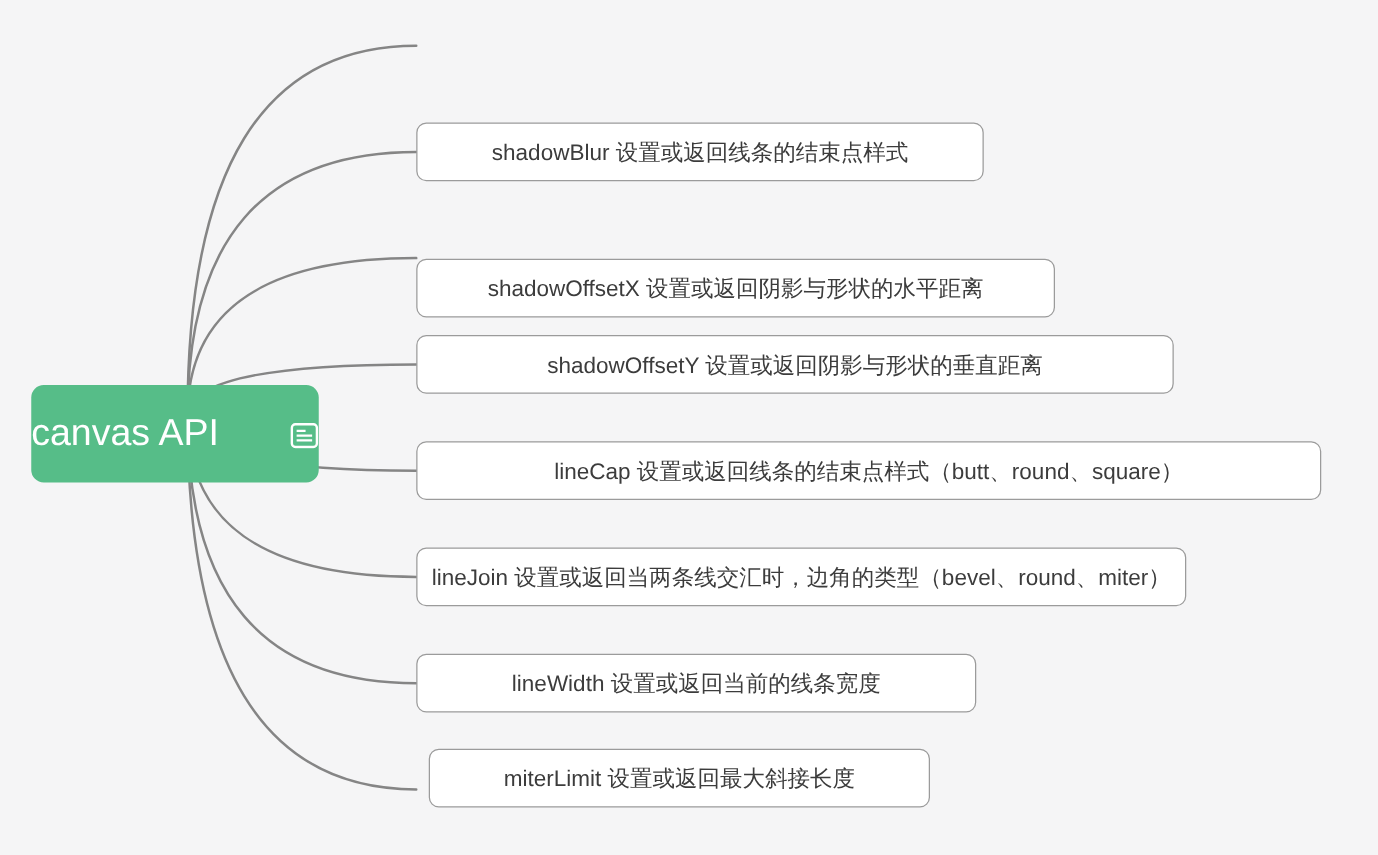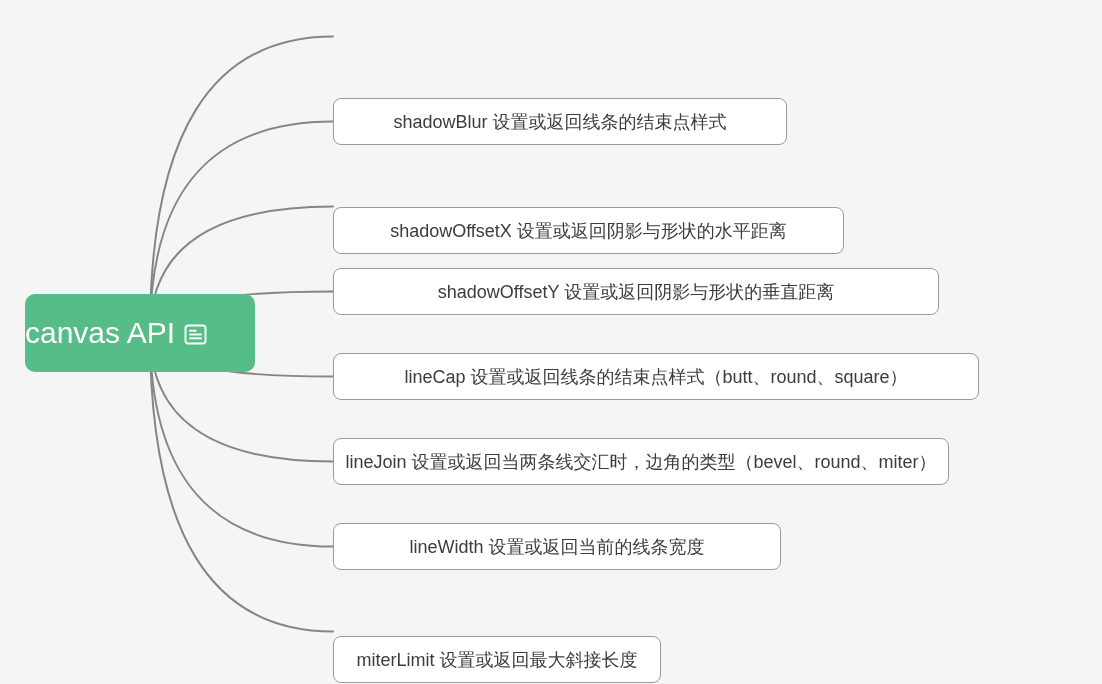--- a/index.html
+++ b/index.html
@@ -27,28 +27,28 @@
   }
   .connector {
     fill: none;
     stroke: #858585;
     stroke-width: 2;
     stroke-linecap: round;
   }
   .root-node {
     position: absolute;
     left: 25px;
-    top: 294px;
+    top: 308px;
     width: 230px;
     height: 78px;
     background: #56bd88;
     border-radius: 10px;
     display: flex;
     align-items: center;
-    justify-content: flex-start;
+    justify-content: space-between;
     gap: 9px;
     box-sizing: border-box;
     cursor: default;
   }
   .root-label {
     color: #ffffff;
     font-size: 30px;
     line-height: 1;
     white-space: nowrap;
   }
@@ -70,24 +70,24 @@
     padding: 0 12px;
     font-size: 18px;
     color: #3c3c3c;
     white-space: nowrap;
     overflow: hidden;
   }
   .t0 { top: 13px;  width: 427px; }
   .t1 { top: 98px;  width: 454px; }
   .t2 { top: 168px; width: 511px; margin-top: 39px; }
   .t3 { top: 268px; width: 606px; }
-  .t4 { top: 353px; width: 646px; text-align: center; }
+  .t4 { top: 353px; width: 724px; text-align: center; }
   .t5 { top: 438px; width: 616px; }
   .t6 { top: 523px; width: 448px; }
-  .t7 { top: 636px; width: 328px; }
+  .t7 { top: 599px; width: 401px; margin-left: 10px; }
 </style>
 </head>
 <body>
 
 <div class="canvas">
 
   <svg class="connectors" viewBox="0 0 1102 684">
     <path class="connector" d="M150,333 C150,135.3 210,36.5 333,36.5"></path>
     <path class="connector" d="M150,333 C150,192 210,121.5 333,121.5"></path>
     <path class="connector" d="M150,333 C150,248.7 210,206.5 333,206.5"></path>

